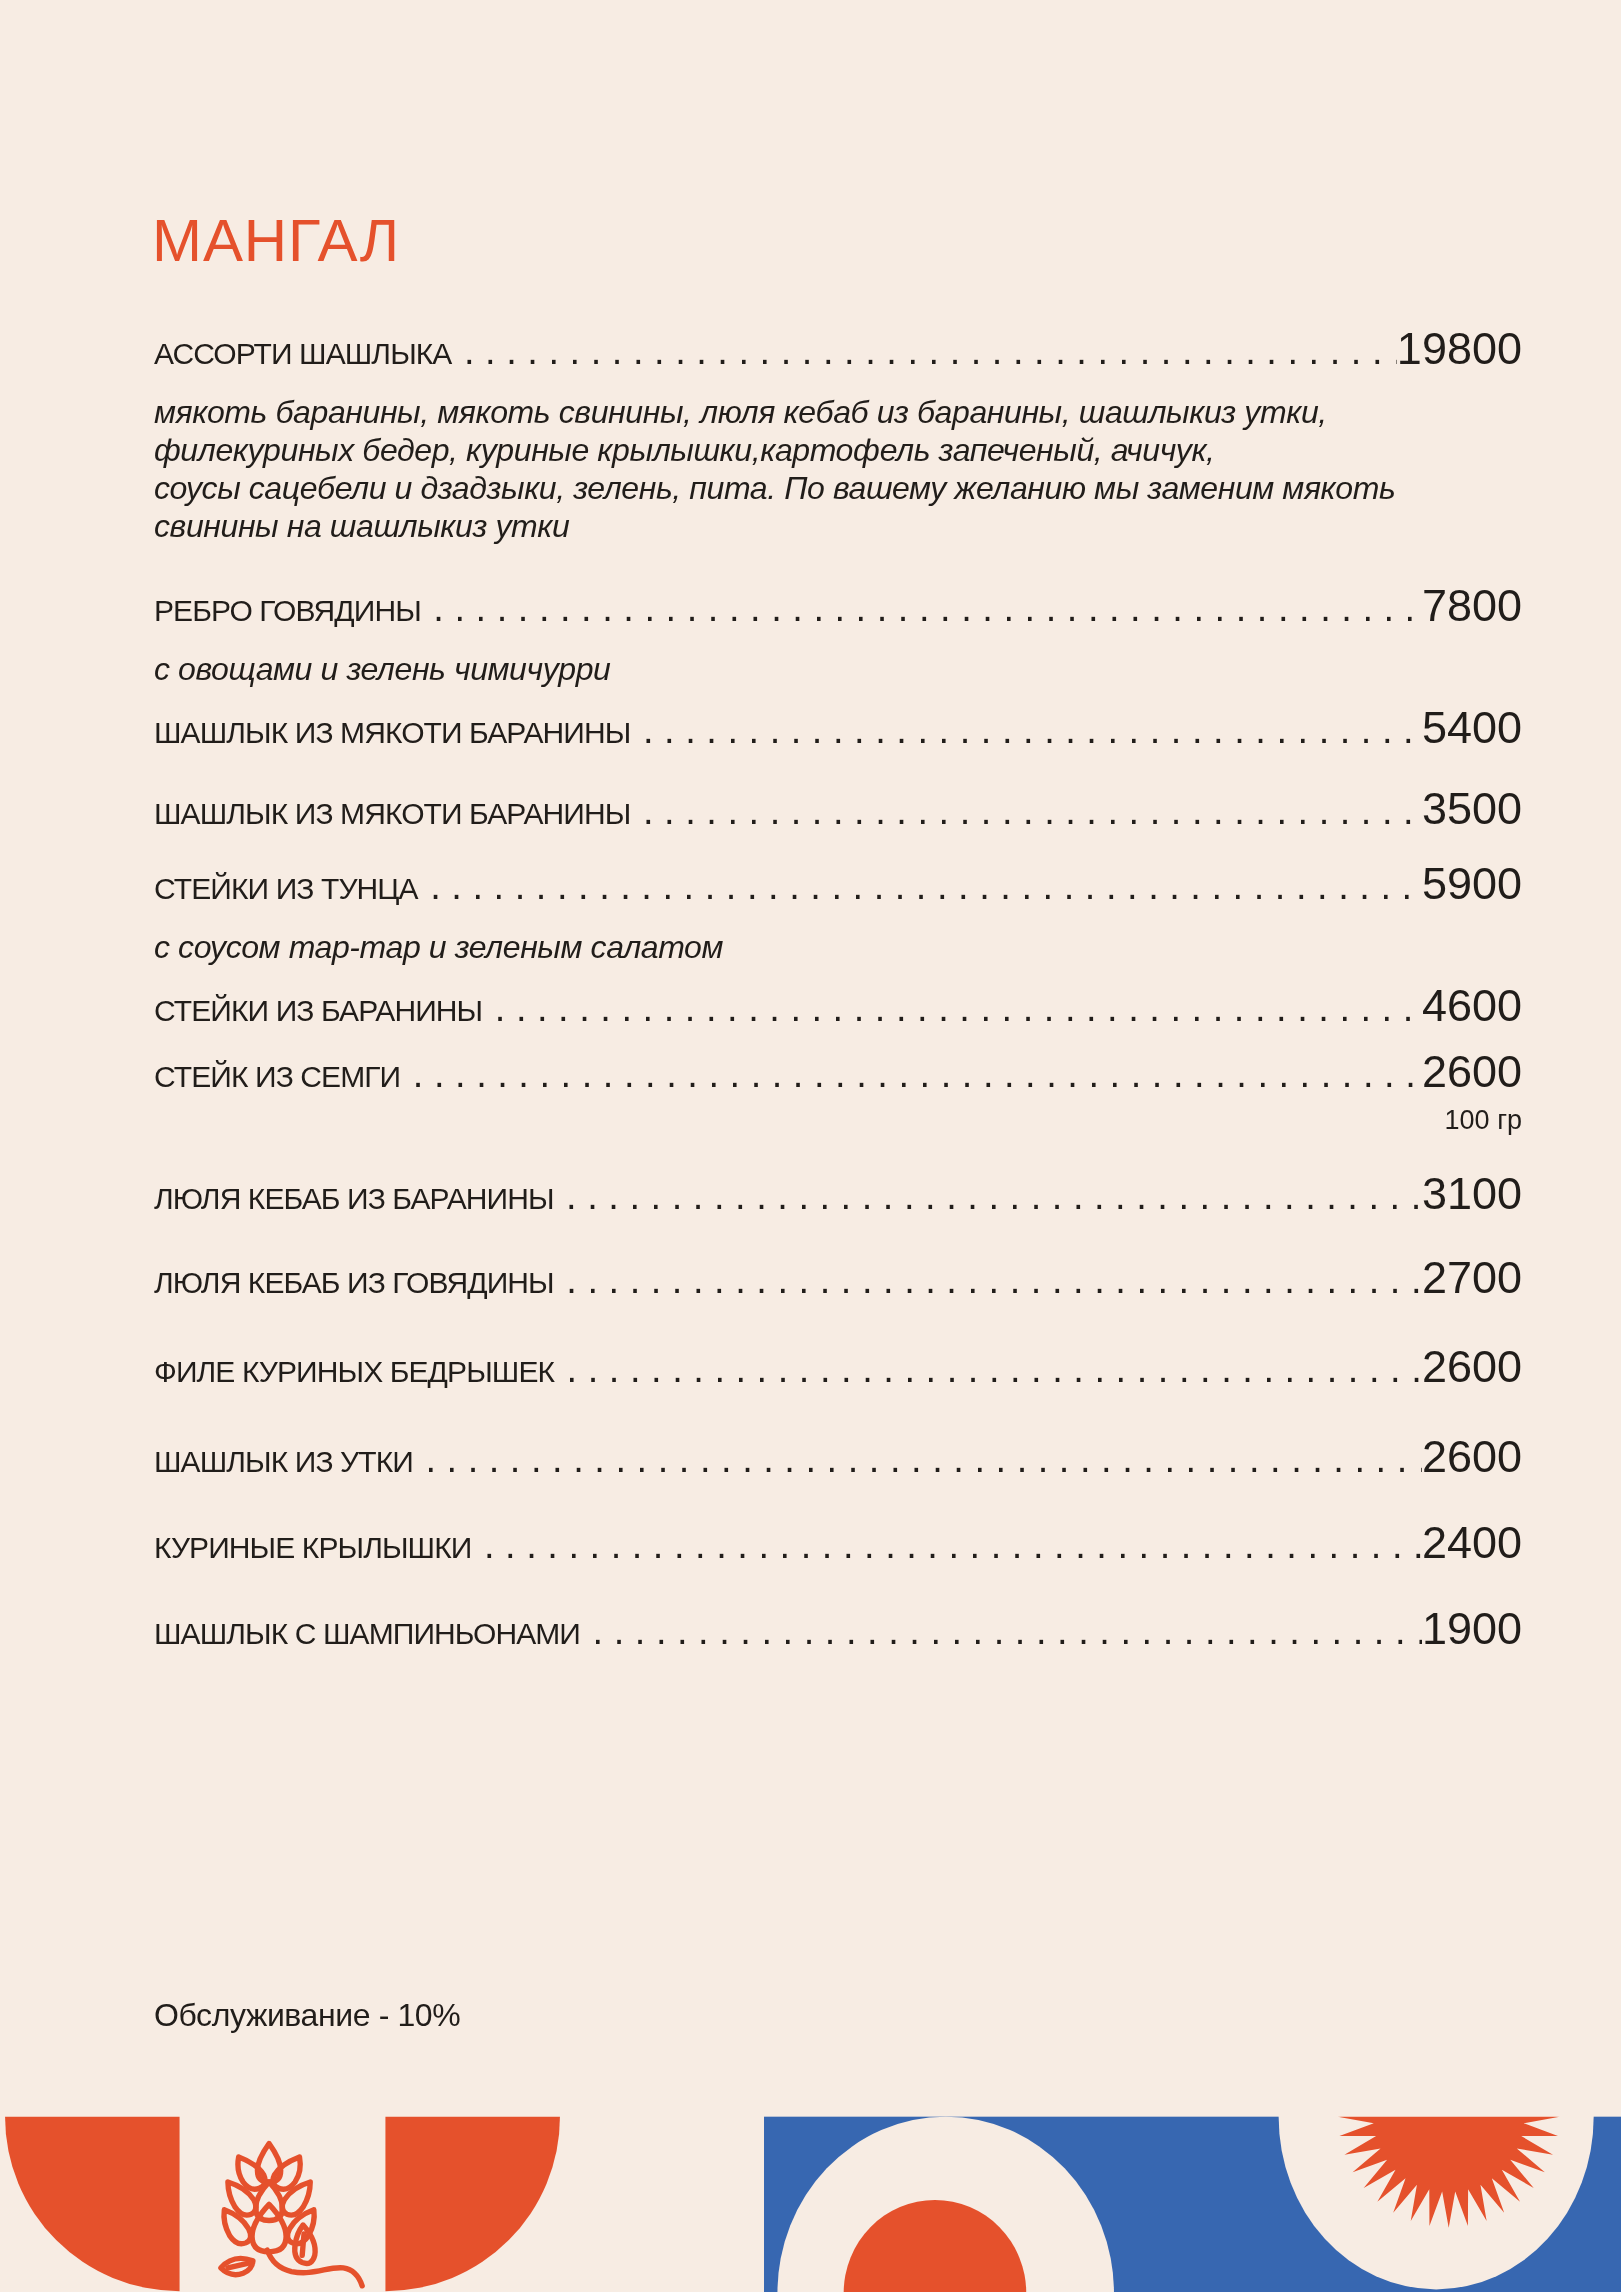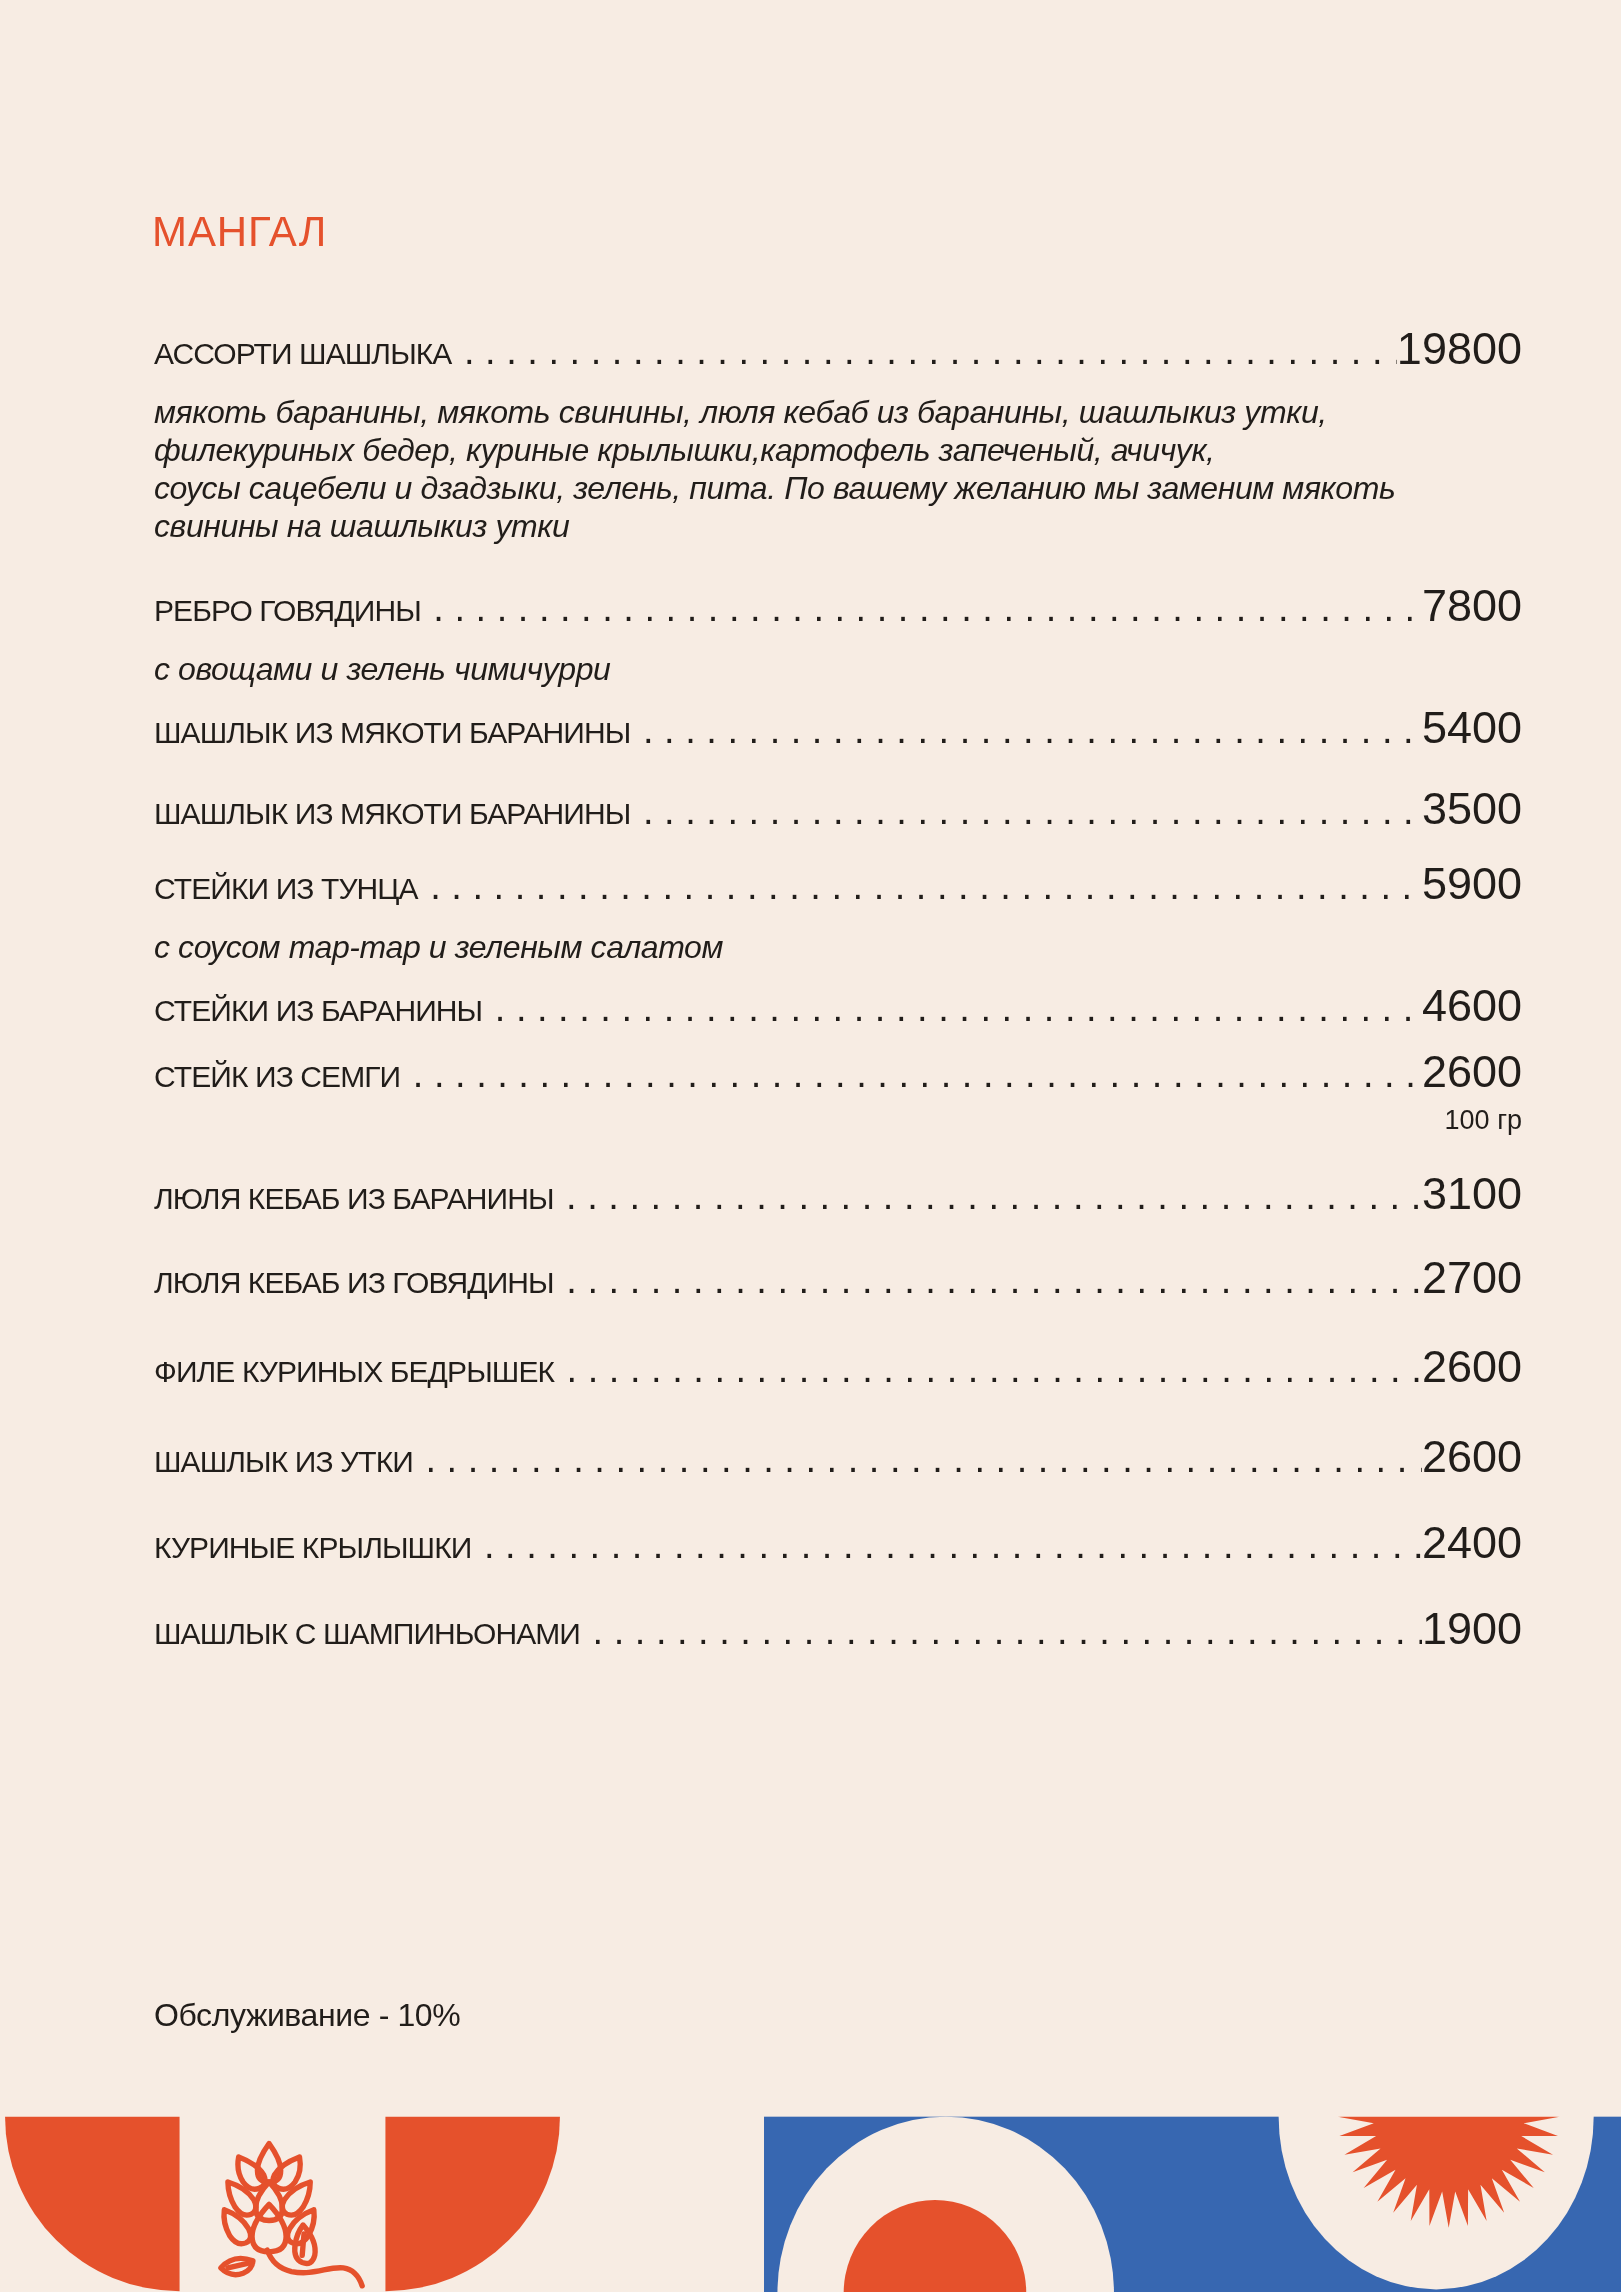--- a/index.html
+++ b/index.html
@@ -14,21 +14,21 @@
     background:var(--cream);
     font-family:"Liberation Sans", sans-serif;
     color:var(--text);
   }
   .page{
     position:relative;width:1622px;height:2293px;
     background:var(--cream);overflow:hidden;
   }
   .title{
     position:absolute;left:152px;top:211px;
-    font-size:42px;line-height:1;letter-spacing:0.9px;
+    font-size:60px;line-height:1;letter-spacing:0.9px;
     color:var(--orange);
   }
   .row{
     position:absolute;left:154px;width:1368px;
   }
   .line{
     display:flex;align-items:baseline;line-height:47px;
   }
   .nm{
     font-size:30px;letter-spacing:-0.9px;white-space:nowrap;flex:0 0 auto;

